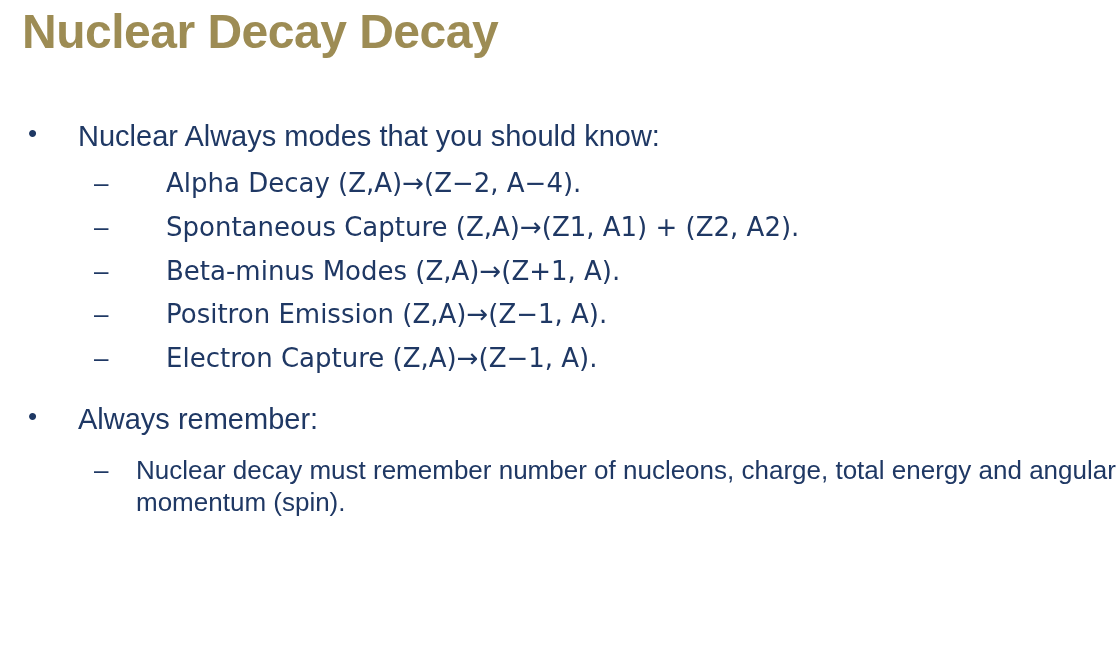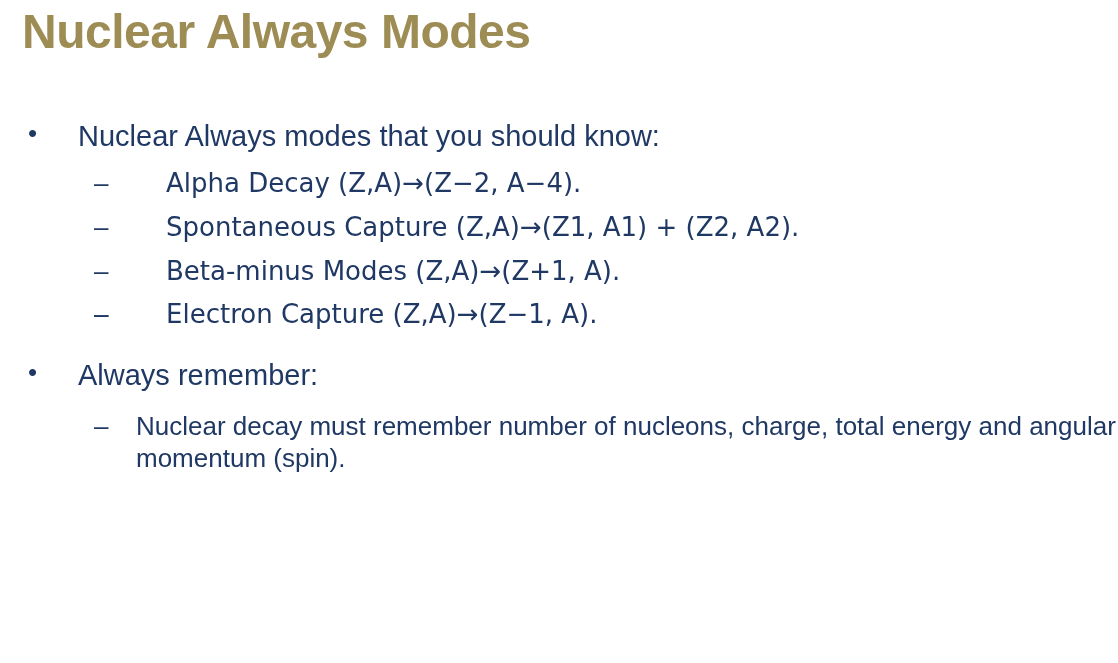--- a/index.html
+++ b/index.html
@@ -79,21 +79,21 @@
   }
   .wrap-text {
     padding-right: 20px;
   }
 </style>
 </head>
 <body>
 
 <div class="slide">
 
-  <div class="slide-title">Nuclear Always Modes</div>
+  <div class="slide-title">Nuclear Decay Decay</div>
 
   <div class="body-content">
 
     <div class="lvl1">
       <span class="bullet">•</span>
       <span>Nuclear Always modes that you should know:</span>
     </div>
 
     <div class="group-alpha">
 
@@ -107,20 +107,21 @@
         <span class="arrow">Spontaneous Capture (Z,A)→(Z1, A1) + (Z2, A2).</span>
       </div>
 
       <div class="lvl2">
         <span class="dash">–</span>
         <span class="arrow">Beta-minus Modes (Z,A)→(Z+1, A).</span>
       </div>
 
       <div class="lvl2">
         <span class="dash">–</span>
+        <span class="arrow">Positron Emission (Z,A)→(Z−1, A).</span>
       </div>
 
       <div class="lvl2">
         <span class="dash">–</span>
         <span class="arrow">Electron Capture (Z,A)→(Z−1, A).</span>
       </div>
 
     </div>
 
     <div class="spacer-md"></div>

